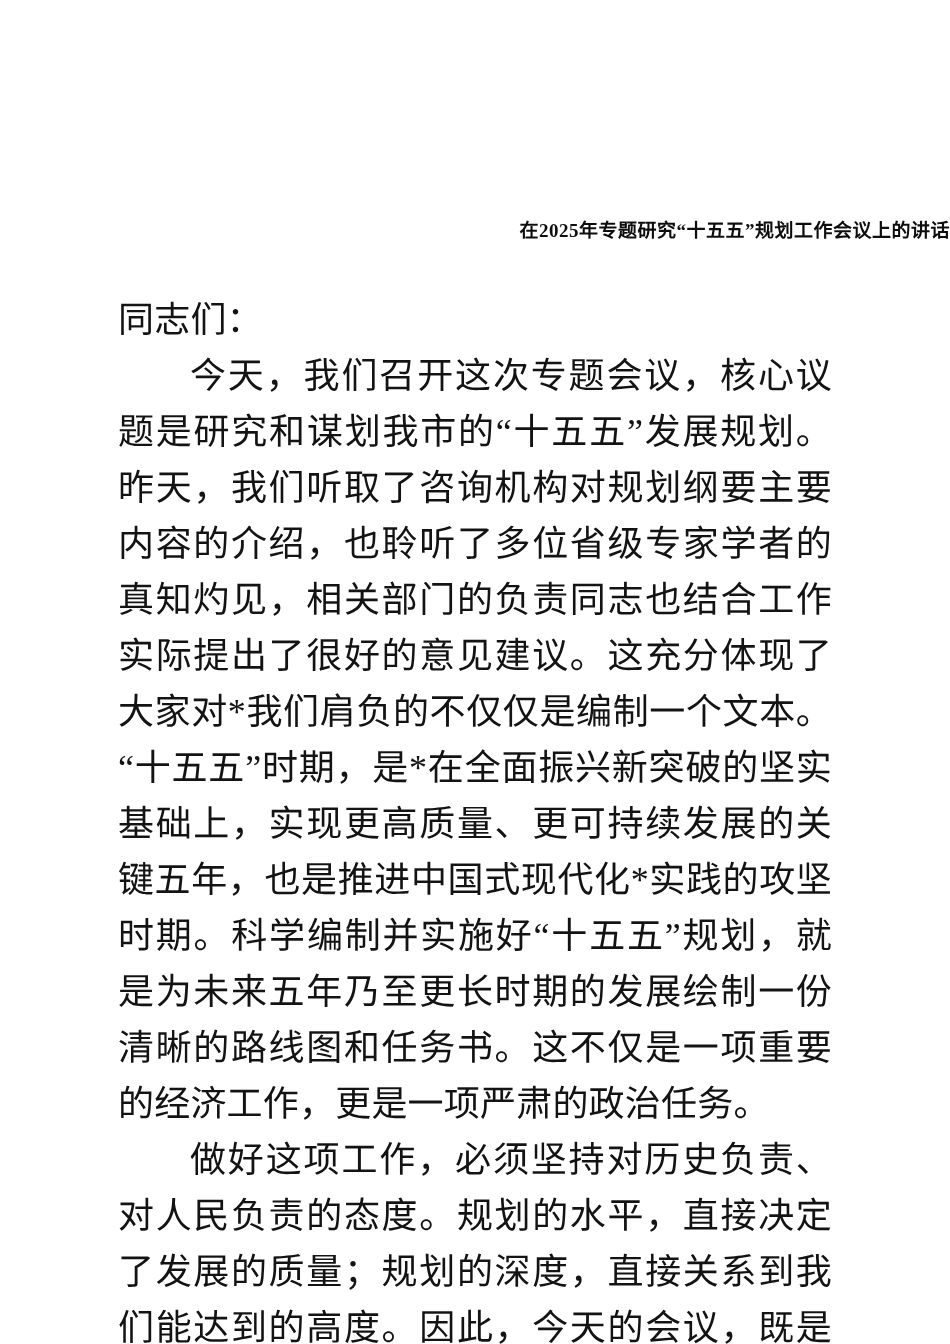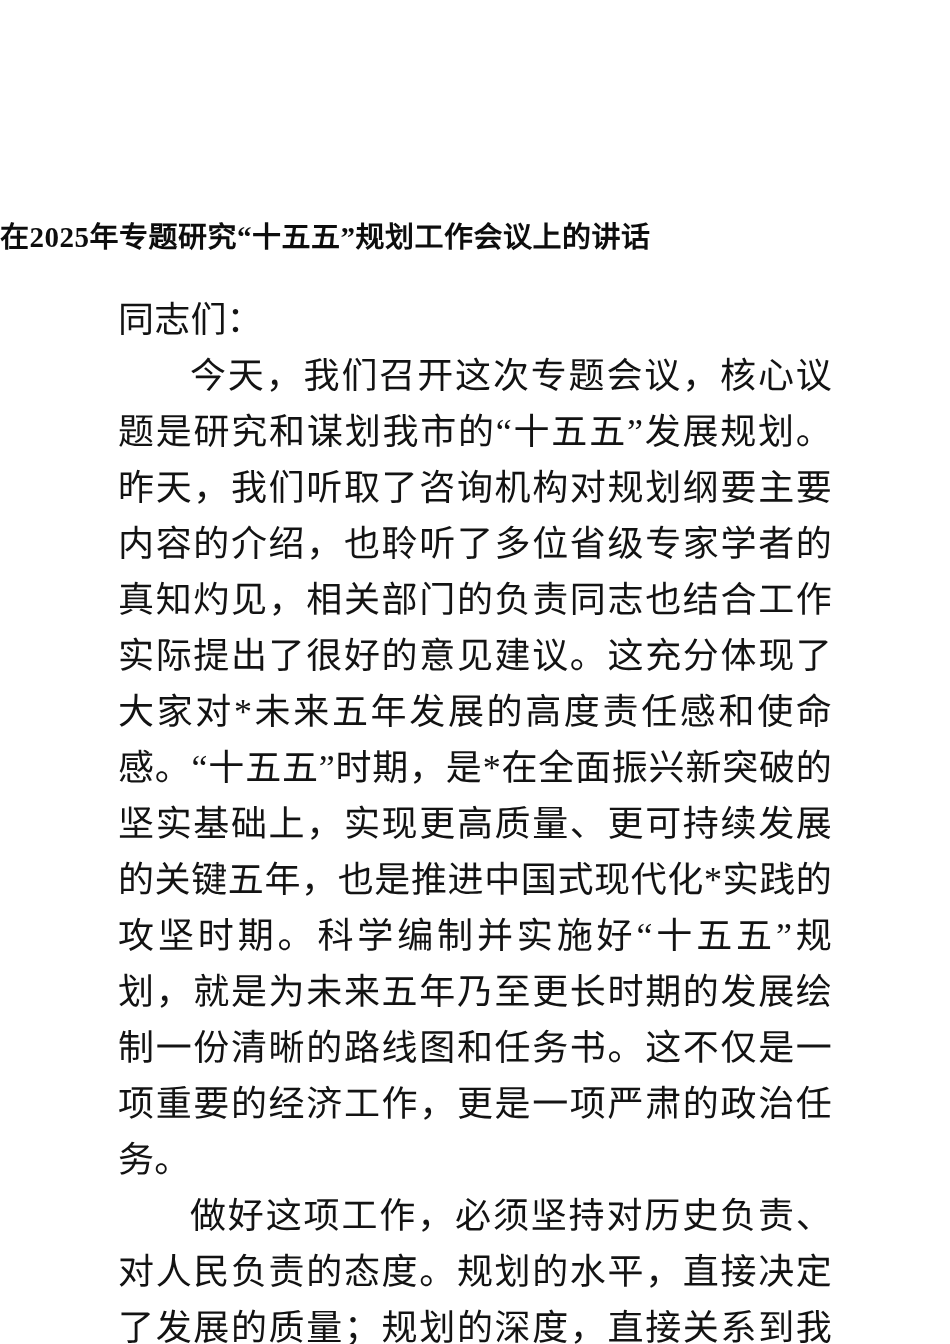--- a/index.html
+++ b/index.html
@@ -14,24 +14,24 @@
     height: 1344px;
     background: #ffffff;
     overflow: hidden;
     box-sizing: border-box;
   }
   .doc-title {
     position: absolute;
     left: 0;
     right: 0;
     top: 196px;
-    text-align: left;
+    text-align: right;
     font-family: "Liberation Serif", "DejaVu Serif", serif;
     font-weight: bold;
-    font-size: 29px;
+    font-size: 19px;
     line-height: 44px;
     letter-spacing: 0.5px;
     color: #0d0d0d;
     white-space: nowrap;
   }
   .body-block {
     position: absolute;
     left: 118px;
     top: 292px;
     width: 714px;
@@ -59,19 +59,19 @@
 <body>
 
 <div class="page">
 
   <h1 class="doc-title">在2025年专题研究“十五五”规划工作会议上的讲话</h1>
 
   <div class="body-block">
 
     <p class="para salutation">同志们：</p>
 
-    <p class="para indented">今天，我们召开这次专题会议，核心议题是研究和谋划我市的“十五五”发展规划。昨天，我们听取了咨询机构对规划纲要主要内容的介绍，也聆听了多位省级专家学者的真知灼见，相关部门的负责同志也结合工作实际提出了很好的意见建议。这充分体现了大家对*未来五年发展的高度责任感和使命感。“十五五”时期，是*在全面振兴新突破的坚实基础上，实现更高质量、更可持续发展的关键五年，也是推进中国式现代化*实践的攻坚时期。科学编制并实施好“十五五”规划，就是为未来五年乃至更长时期的发展绘制一份清晰的路线图和任务书。这不仅是一项重要的经济工作，更是一项严肃的政治任务。</p>
+    <p class="para indented">今天，我们召开这次专题会议，核心议题是研究和谋划我市的“十五五”发展规划。昨天，我们听取了咨询机构对规划纲要主要内容的介绍，也聆听了多位省级专家学者的真知灼见，相关部门的负责同志也结合工作实际提出了很好的意见建议。这充分体现了大家对*我们肩负的不仅仅是编制一个文本。“十五五”时期，是*在全面振兴新突破的坚实基础上，实现更高质量、更可持续发展的关键五年，也是推进中国式现代化*实践的攻坚时期。科学编制并实施好“十五五”规划，就是为未来五年乃至更长时期的发展绘制一份清晰的路线图和任务书。这不仅是一项重要的经济工作，更是一项严肃的政治任务。</p>
 
     <p class="para indented">做好这项工作，必须坚持对历史负责、对人民负责的态度。规划的水平，直接决定了发展的质量；规划的深度，直接关系到我们能达到的高度。因此，今天的会议，既是一次思想统一会，也是一次任务部署会。大家要深刻认识到，我们肩负的不仅仅是编制一个文本，更是要擘画一个能够引领全市人民团结奋斗、开创未来的宏伟蓝图。下面，我结合大家的讨论和</p>
 
   </div>
 
 </div>
 
 </body></html>

